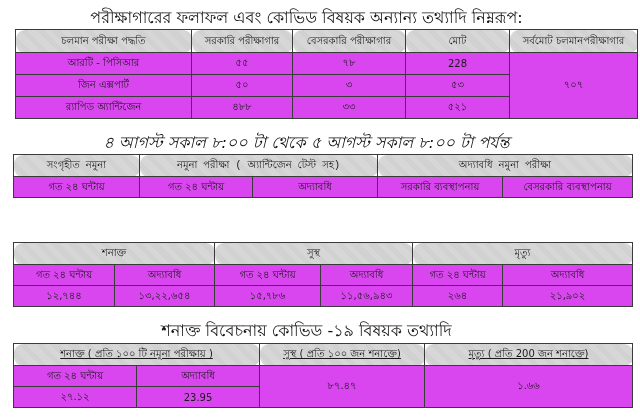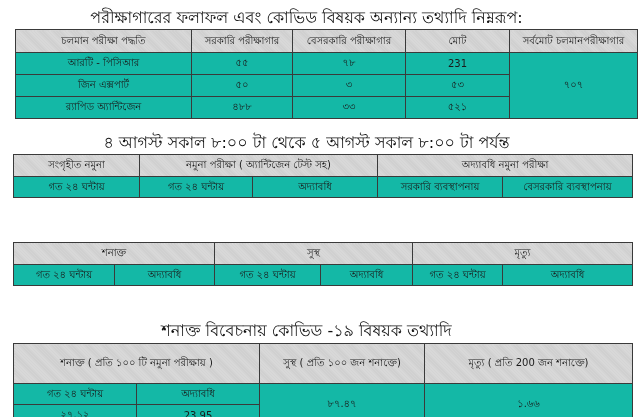--- a/index.html
+++ b/index.html
@@ -15,34 +15,35 @@
     position: absolute; border-collapse: collapse; table-layout: fixed;
     font-size: 10px; color: #1a1a1a;
   }
   td, th {
     border: 1px solid #3a3a3a; text-align: center; vertical-align: middle;
     padding: 0 2px; font-weight: normal; white-space: nowrap; overflow: hidden;
   }
   th {
     background-color: #d4d4d4;
     background-image: repeating-linear-gradient(45deg, rgba(255,255,255,0.18) 0 1px, rgba(0,0,0,0.04) 1px 2px);
+    border-radius: 9px;
   }
-  td { background: #14b8a6; }
+  td { background: #d946ef; }
   #t1 { left: 15px; top: 29px; width: 622px; }
   #t1 tr { height: 22px; }
   #t1 tr.hdr { height: 23px; }
   #t2 { left: 13px; top: 154px; width: 619px; }
   #t2 tr { height: 21px; }
-  #t2 tr.hdr { height: 22px; }
+  #t2 tr.hdr { height: 22px; font-family: Liberation Mono, monospace; }
   #t3 { left: 13px; top: 242px; width: 619px; padding-left: 45px; }
   #t3 tr { height: 21px; }
   #t3 tr.hdr { height: 22px; }
   #t4 { left: 13px; top: 343px; width: 619px; }
   #t4 tr { height: 21px; }
-  #t4 tr.hdr { height: 40px; }
+  #t4 tr.hdr { height: 22px; text-decoration: underline; }
   .top-align { vertical-align: top; padding-top: 12px; }
 </style>
 </head>
 <body>
 
 <div class="caption" style="top:11px;">পরীক্ষাগারের ফলাফল এবং কোভিড বিষয়ক অন্যান্য তথ্যাদি নিম্নরূপ:</div>
 <table id="t1">
   <colgroup>
     <col style="width:176px">
       <col style="width:101px">
@@ -55,39 +56,39 @@
     <th>চলমান পরীক্ষা পদ্ধতি</th>
     <th>সরকারি পরীক্ষাগার</th>
     <th>বেসরকারি পরীক্ষাগার</th>
     <th>মোট</th>
     <th>সর্বমোট চলমানপরীক্ষাগার</th>
   </tr>
   <tr>
     <td>আরটি - পিসিআর</td>
     <td>৫৫</td>
     <td>৭৮</td>
-    <td>231</td>
+    <td>228</td>
     <td rowspan="3">৭০৭</td>
   </tr>
   <tr>
     <td>জিন এক্সপার্ট</td>
     <td>৫০</td>
     <td>৩</td>
     <td>৫৩</td>
   </tr>
   <tr>
     <td>র‍্যাপিড অ্যান্টিজেন</td>
     <td>৪৮৮</td>
     <td>৩৩</td>
     <td>৫২১</td>
   </tr>
 </tbody>
   </table>
 
-<div class="caption" style="top:136px;">৪ আগস্ট সকাল ৮:০০ টা থেকে ৫ আগস্ট সকাল ৮:০০ টা পর্যন্ত</div>
+<div class="caption" style="top:136px;font-style:italic;">৪ আগস্ট সকাল ৮:০০ টা থেকে ৫ আগস্ট সকাল ৮:০০ টা পর্যন্ত</div>
 <table id="t2">
   <colgroup>
     <col style="width:126px">
       <col style="width:113px">
       <col style="width:125px">
       <col style="width:125px">
       <col style="width:130px">
   </colgroup>
   <tbody>
       <tr class="hdr">
@@ -121,20 +122,28 @@
     <th colspan="2">মৃত্যু</th>
   </tr>
   <tr>
     <td>গত ২৪ ঘন্টায়</td>
     <td>অদ্যাবধি</td>
     <td>গত ২৪ ঘন্টায়</td>
     <td>অদ্যাবধি</td>
     <td>গত ২৪ ঘন্টায়</td>
     <td>অদ্যাবধি</td>
   </tr>
+  <tr>
+    <td>১২,৭৪৪</td>
+    <td>১৩,২২,৬৫৪</td>
+    <td>১৫,৭৮৬</td>
+    <td>১১,৫৬,৯৪৩</td>
+    <td>২৬৪</td>
+    <td>২১,৯০২</td>
+  </tr>
 </tbody>
   </table>
 
 <div class="caption" style="top:324px;">শনাক্ত  বিবেচনায় কোভিড -১৯ বিষয়ক তথ্যাদি</div>
 <table id="t4">
   <colgroup>
     <col style="width:123px">
       <col style="width:123px">
       <col style="width:165px">
       <col style="width:208px">

